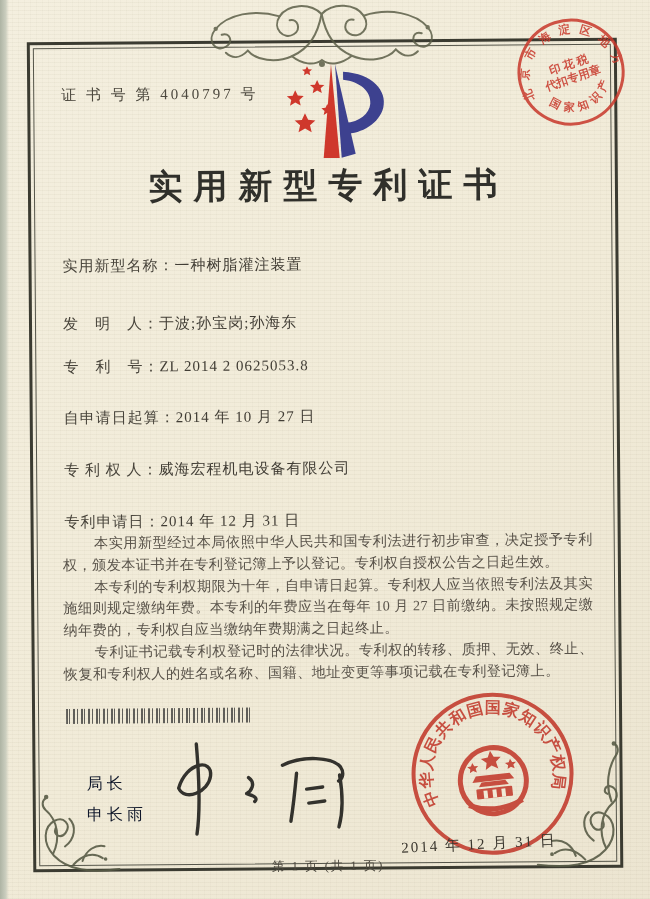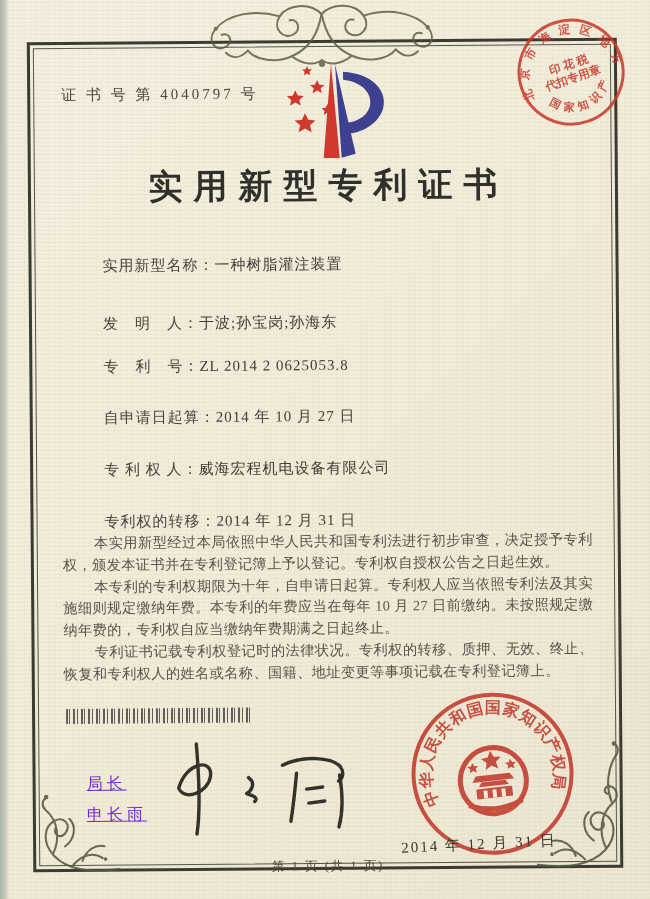--- a/index.html
+++ b/index.html
@@ -47,42 +47,42 @@
   .title{
     position:absolute;left:0;right:0;top:163px;
     text-align:center;font-size:34px;font-weight:700;
     letter-spacing:11px;color:#30302b;text-indent:11px;
   }
 
   .field-row{
     position:absolute;left:64px;right:60px;
     font-size:15px;color:#48443b;letter-spacing:1px;white-space:nowrap;
   }
-  .field-row .lab{color:#48443b;margin-left:40px;}
+  .field-row .lab{color:#48443b;}
   .field-row .val{color:#413d35;}
   .fr0{top:255px}.fr1{top:313px}.fr2{top:356px}.fr3{top:407px}.fr4{top:459px}.fr5{top:511px}
 
   .body-text{
     position:absolute;left:62px;top:531px;width:530px;
     font-size:14.2px;line-height:21.8px;color:#59534a;
     text-align:justify;letter-spacing:0.4px;
   }
   .body-text p{margin:0;text-indent:2.2em;}
 
   .barcode{
     position:absolute;left:64px;top:707px;width:186px;height:15px;
     background:repeating-linear-gradient(90deg,
       #3c3c3a 0 2px, rgba(0,0,0,0) 2px 3px,
       #3c3c3a 3px 4px, rgba(0,0,0,0) 4px 7px,
       #3c3c3a 7px 9px, rgba(0,0,0,0) 9px 11px,
       #3c3c3a 11px 12px, rgba(0,0,0,0) 12px 15px);
     opacity:.8;
   }
 
-  .officer{position:absolute;left:84px;top:766px;font-size:16px;color:#6d28d9;letter-spacing:4px;line-height:31px;text-decoration:underline;}
+  .officer{position:absolute;left:84px;top:766px;font-size:16px;color:#0f172a;letter-spacing:4px;line-height:31px;}
   .signature{position:absolute;left:148px;top:735px;}
 
   .big-seal{position:absolute;left:405px;top:690px;transform:rotate(-6deg);opacity:.88;}
   .seal-date{
     position:absolute;left:398px;top:836px;
     font-size:15px;color:#3b372f;letter-spacing:2px;transform:rotate(-2.5deg);
   }
 
   .footer{
     position:absolute;left:0;right:0;top:858px;text-align:center;
@@ -189,21 +189,21 @@
   <div class="field-row fr2">
     <span class="lab">专　利　号：</span><span class="val">ZL 2014 2 0625053.8</span>
   </div>
   <div class="field-row fr3">
     <span class="lab">自申请日起算：</span><span class="val">2014 年 10 月 27 日</span>
   </div>
   <div class="field-row fr4">
     <span class="lab">专 利 权 人：</span><span class="val">威海宏程机电设备有限公司</span>
   </div>
   <div class="field-row fr5">
-    <span class="lab">专利权的转移：</span><span class="val">2014 年 12 月 31 日</span>
+    <span class="lab">专利申请日：</span><span class="val">2014 年 12 月 31 日</span>
   </div>
 
   <div class="body-text">
     <p>本实用新型经过本局依照中华人民共和国专利法进行初步审查，决定授予专利权，颁发本证书并在专利登记簿上予以登记。专利权自授权公告之日起生效。</p>
     <p>本专利的专利权期限为十年，自申请日起算。专利权人应当依照专利法及其实施细则规定缴纳年费。本专利的年费应当在每年 10 月 27 日前缴纳。未按照规定缴纳年费的，专利权自应当缴纳年费期满之日起终止。</p>
     <p>专利证书记载专利权登记时的法律状况。专利权的转移、质押、无效、终止、恢复和专利权人的姓名或名称、国籍、地址变更等事项记载在专利登记簿上。</p>
   </div>
 
   <div class="barcode"></div>
 

